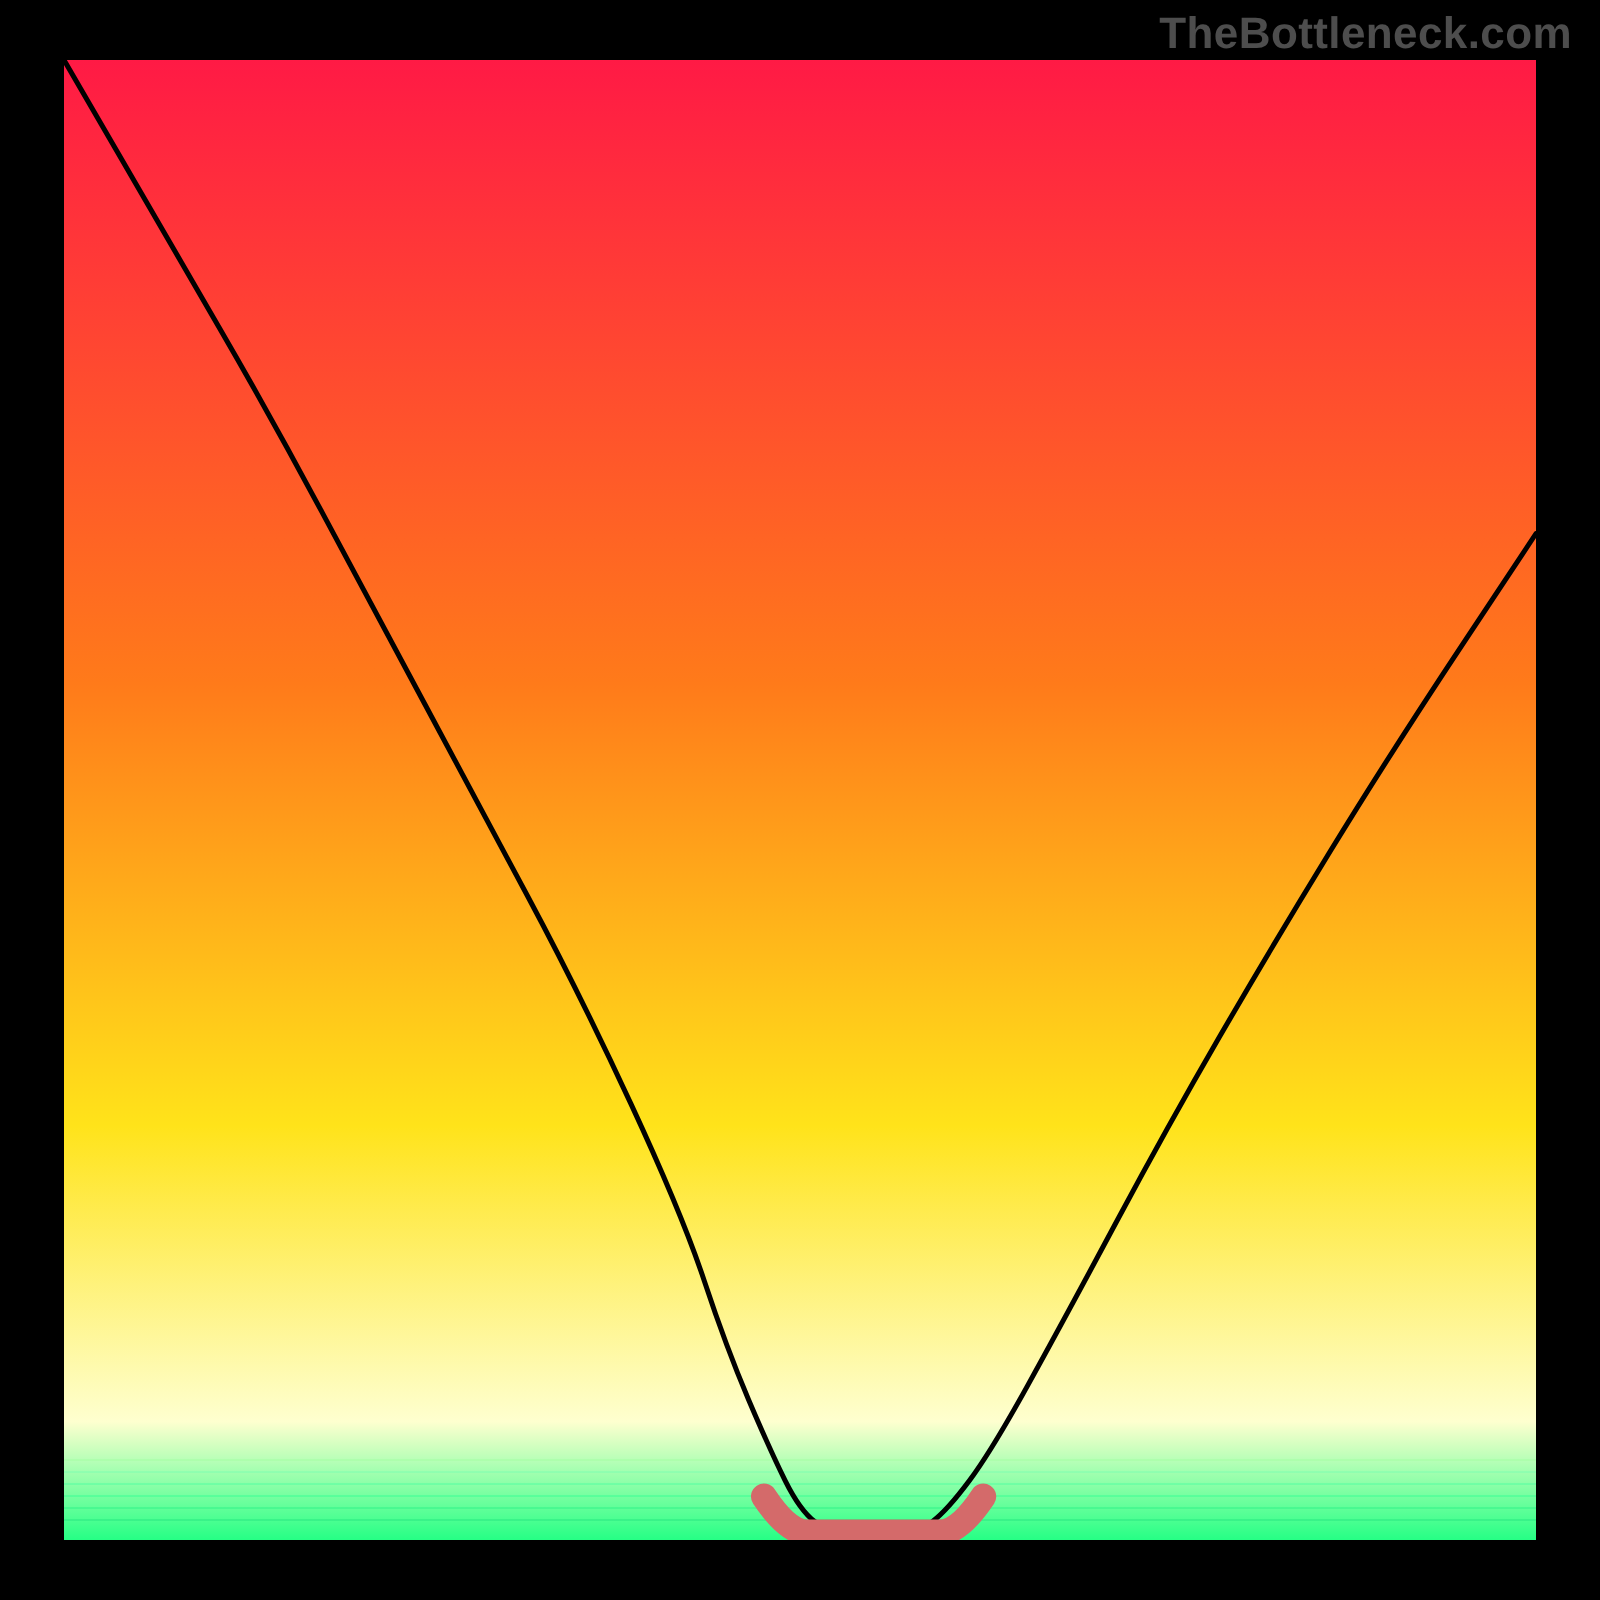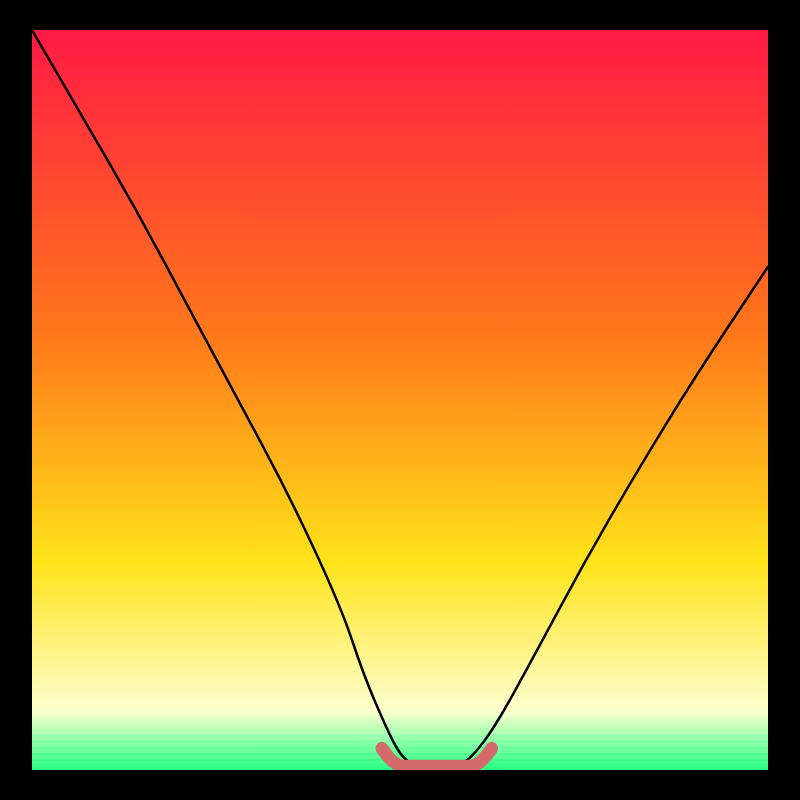--- a/index.html
+++ b/index.html
@@ -37,20 +37,21 @@
   .plot svg {
     display: block;
     width: 100%;
     height: 100%;
   }
 </style>
 </head>
 <body>
 
 <div class="frame">
+  <div class="watermark">TheBottleneck.com</div>
 
   <div class="plot">
     <svg viewBox="0 0 736 740" preserveAspectRatio="none">
       <defs>
         <linearGradient id="bg-grad" x1="0" y1="0" x2="0" y2="1">
           <stop offset="0%" stop-color="#ff1a45"></stop>
           <stop offset="42%" stop-color="#ff7a1a"></stop>
           <stop offset="72%" stop-color="#ffe31a"></stop>
           <stop offset="92%" stop-color="#feffcf"></stop>
           <stop offset="100%" stop-color="#26ff85"></stop>

